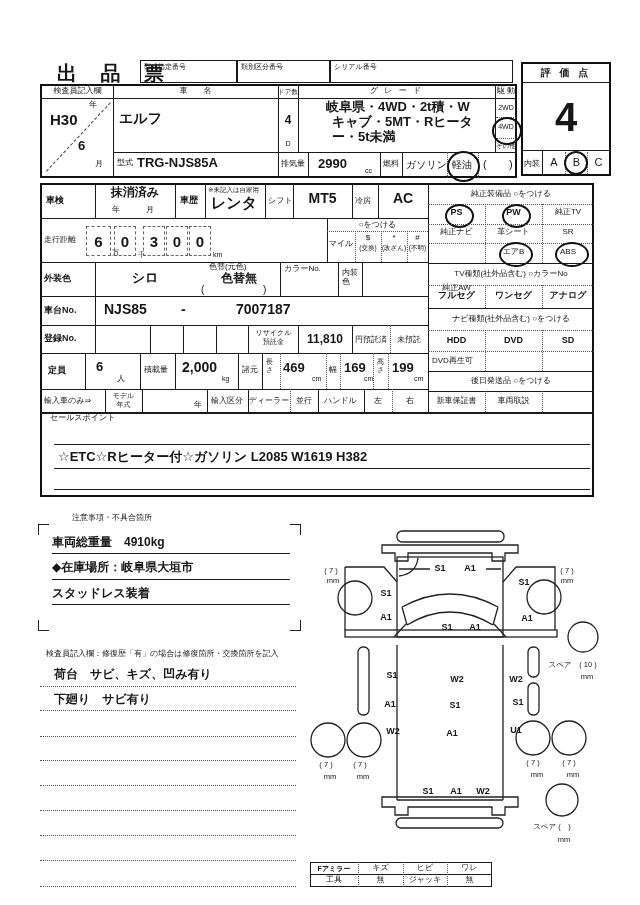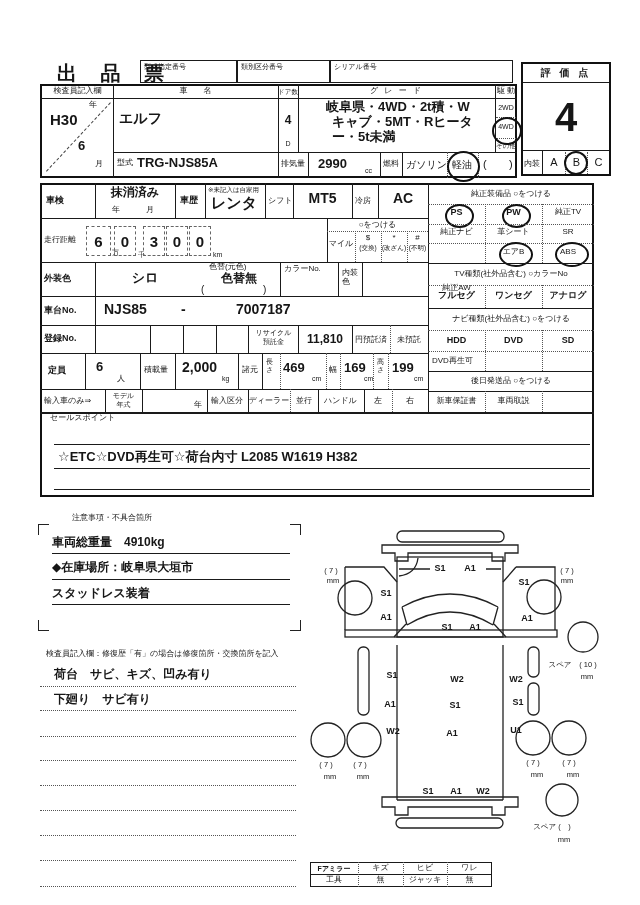--- a/index.html
+++ b/index.html
@@ -278,21 +278,21 @@
   <i class="ln" style="left:428px;top:371px;width:166px;height:1px;"></i>
   <div class="a s8 ctr" style="left:428px;top:377px;width:166px;">後日発送品 ○をつける</div>
   <i class="ln" style="left:428px;top:391px;width:166px;height:1px;"></i>
   <i class="lvd" style="left:485px;top:391px;height:21px;"></i>
   <i class="lvd" style="left:542px;top:391px;height:21px;"></i>
   <div class="a s8 ctr" style="left:428px;top:397px;width:57px;">新車保証書</div>
   <div class="a s8 ctr" style="left:485px;top:397px;width:57px;">車両取説</div>
 
   <div class="a s8" style="left:50px;top:414px;">セールスポイント</div>
   <i class="ln" style="left:54px;top:444px;width:536px;height:1px;"></i>
-  <div class="a s13 b" style="left:58px;top:450px;">☆ETC☆DVD再生可☆荷台内寸 L2085 W1619 H382</div>
+  <div class="a s13 b" style="left:58px;top:450px;">☆ETC☆Rヒーター付☆ガソリン L2085 W1619 H382</div>
   <i class="ln" style="left:54px;top:468px;width:536px;height:1px;"></i>
   <i class="ln" style="left:54px;top:489px;width:536px;height:1px;"></i>
 
   <div class="a s8" style="left:72px;top:514px;">注意事項・不具合箇所</div>
   <div class="brk" style="left:38px;top:524px;border-left:1px solid #222;border-top:1px solid #222;"></div>
   <div class="brk" style="left:290px;top:524px;border-right:1px solid #222;border-top:1px solid #222;"></div>
   <div class="brk" style="left:38px;top:620px;border-left:1px solid #222;border-bottom:1px solid #222;"></div>
   <div class="brk" style="left:290px;top:620px;border-right:1px solid #222;border-bottom:1px solid #222;"></div>
   <div class="a s12 b" style="left:52px;top:536px;">車両総重量　4910kg</div>
   <i class="ln" style="left:52px;top:553px;width:238px;height:1px;"></i>

